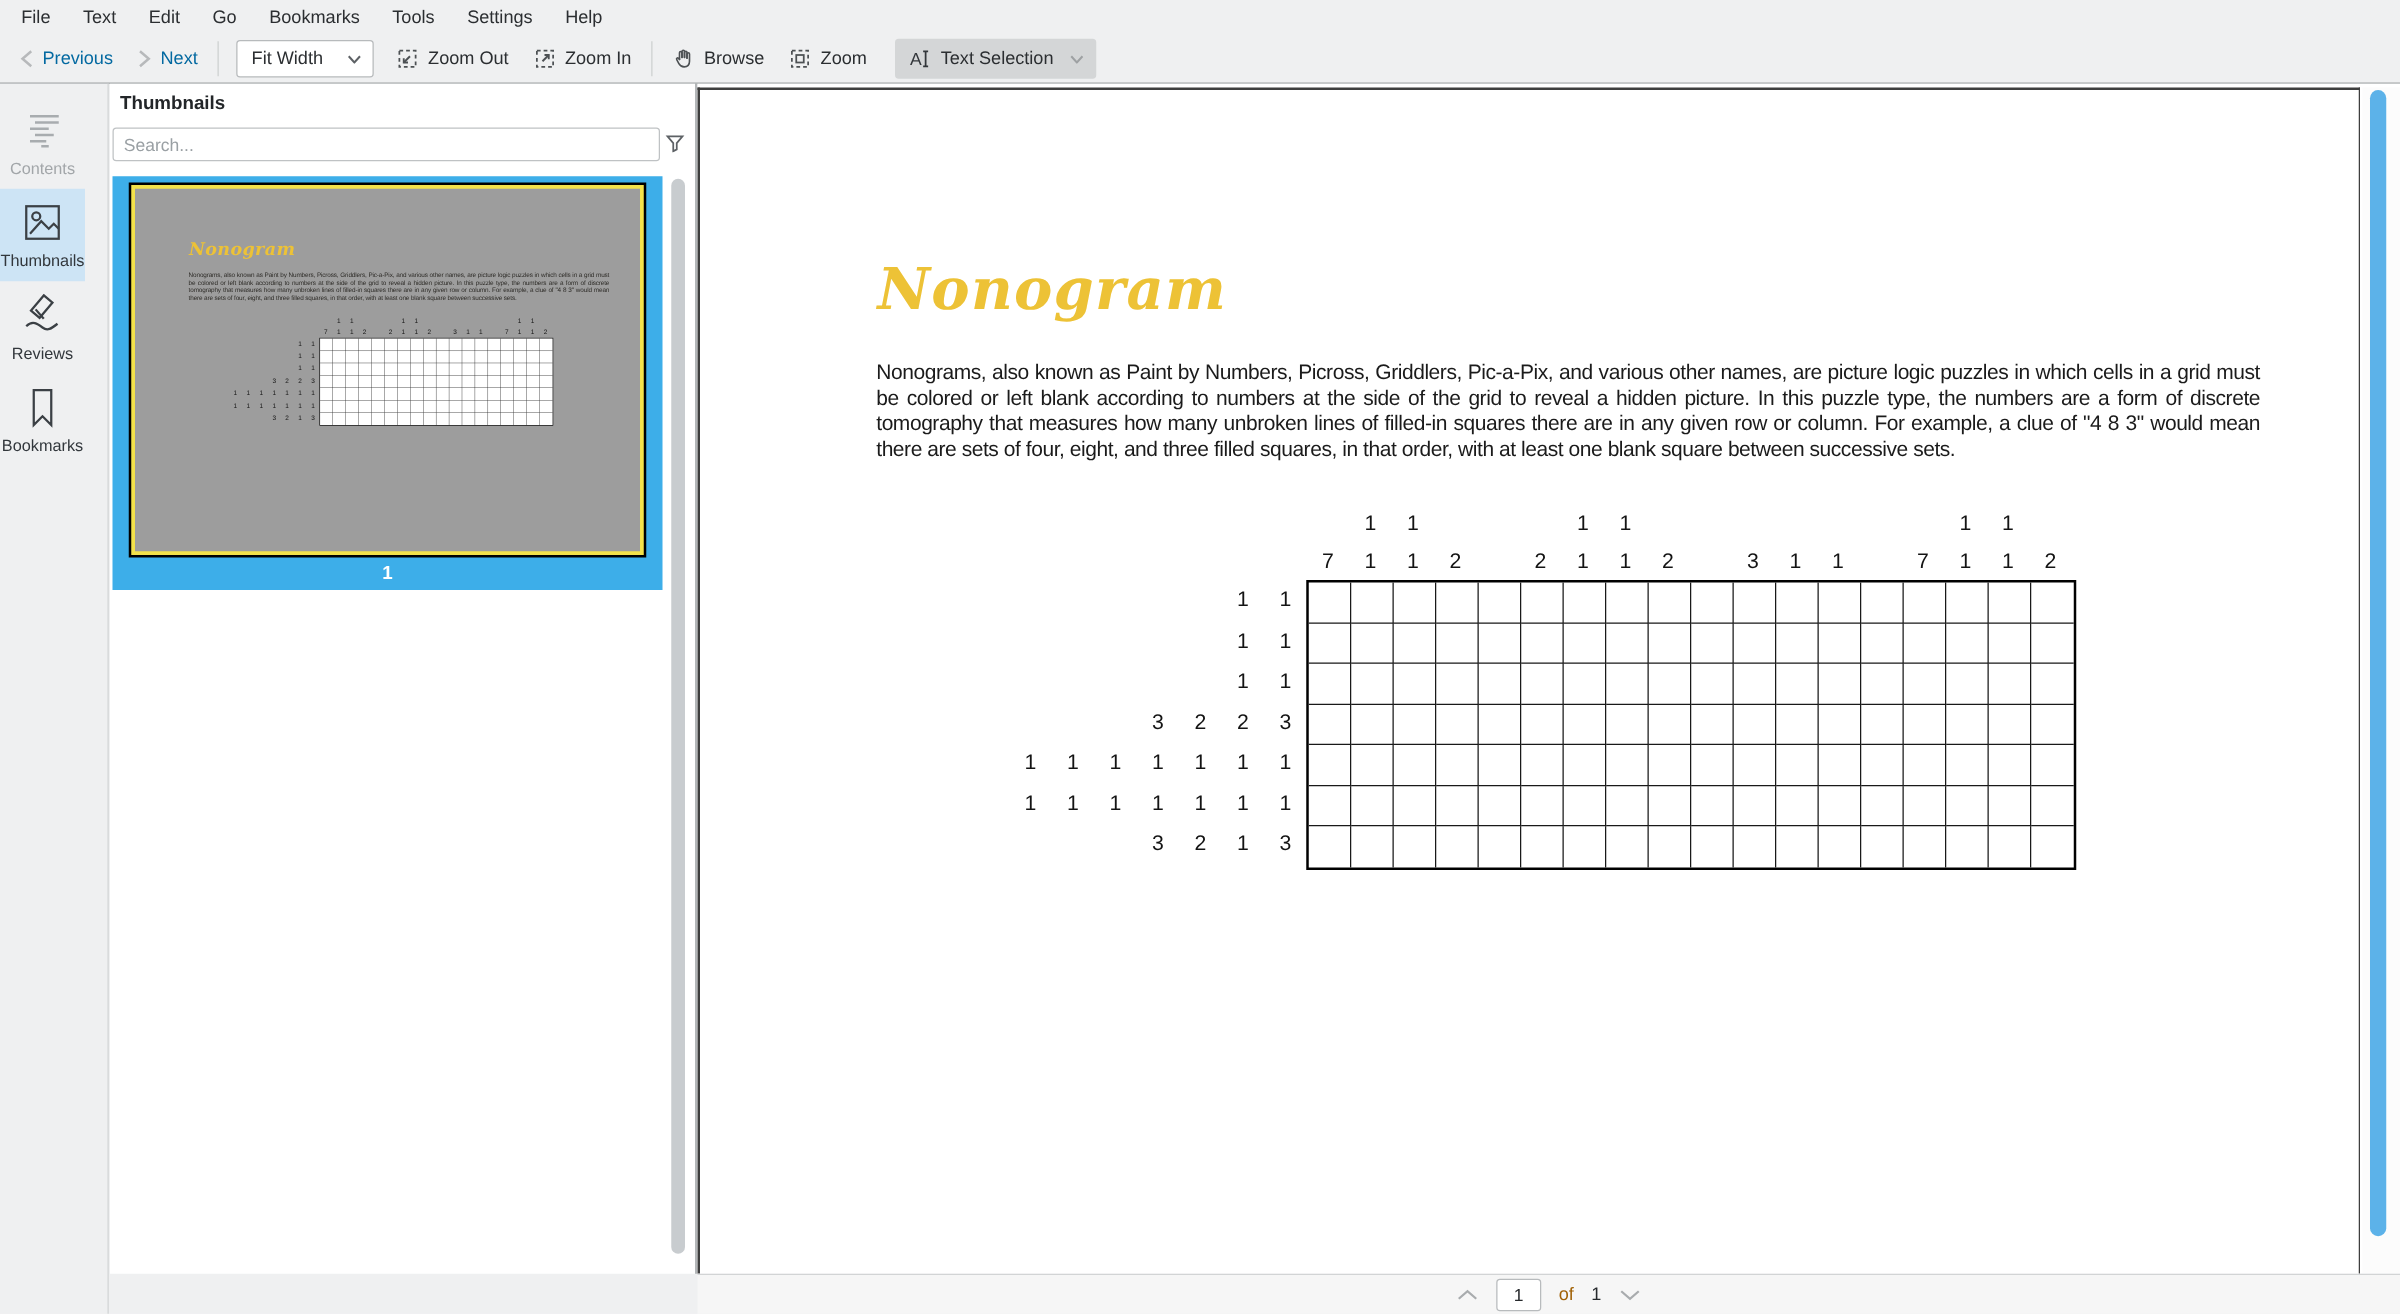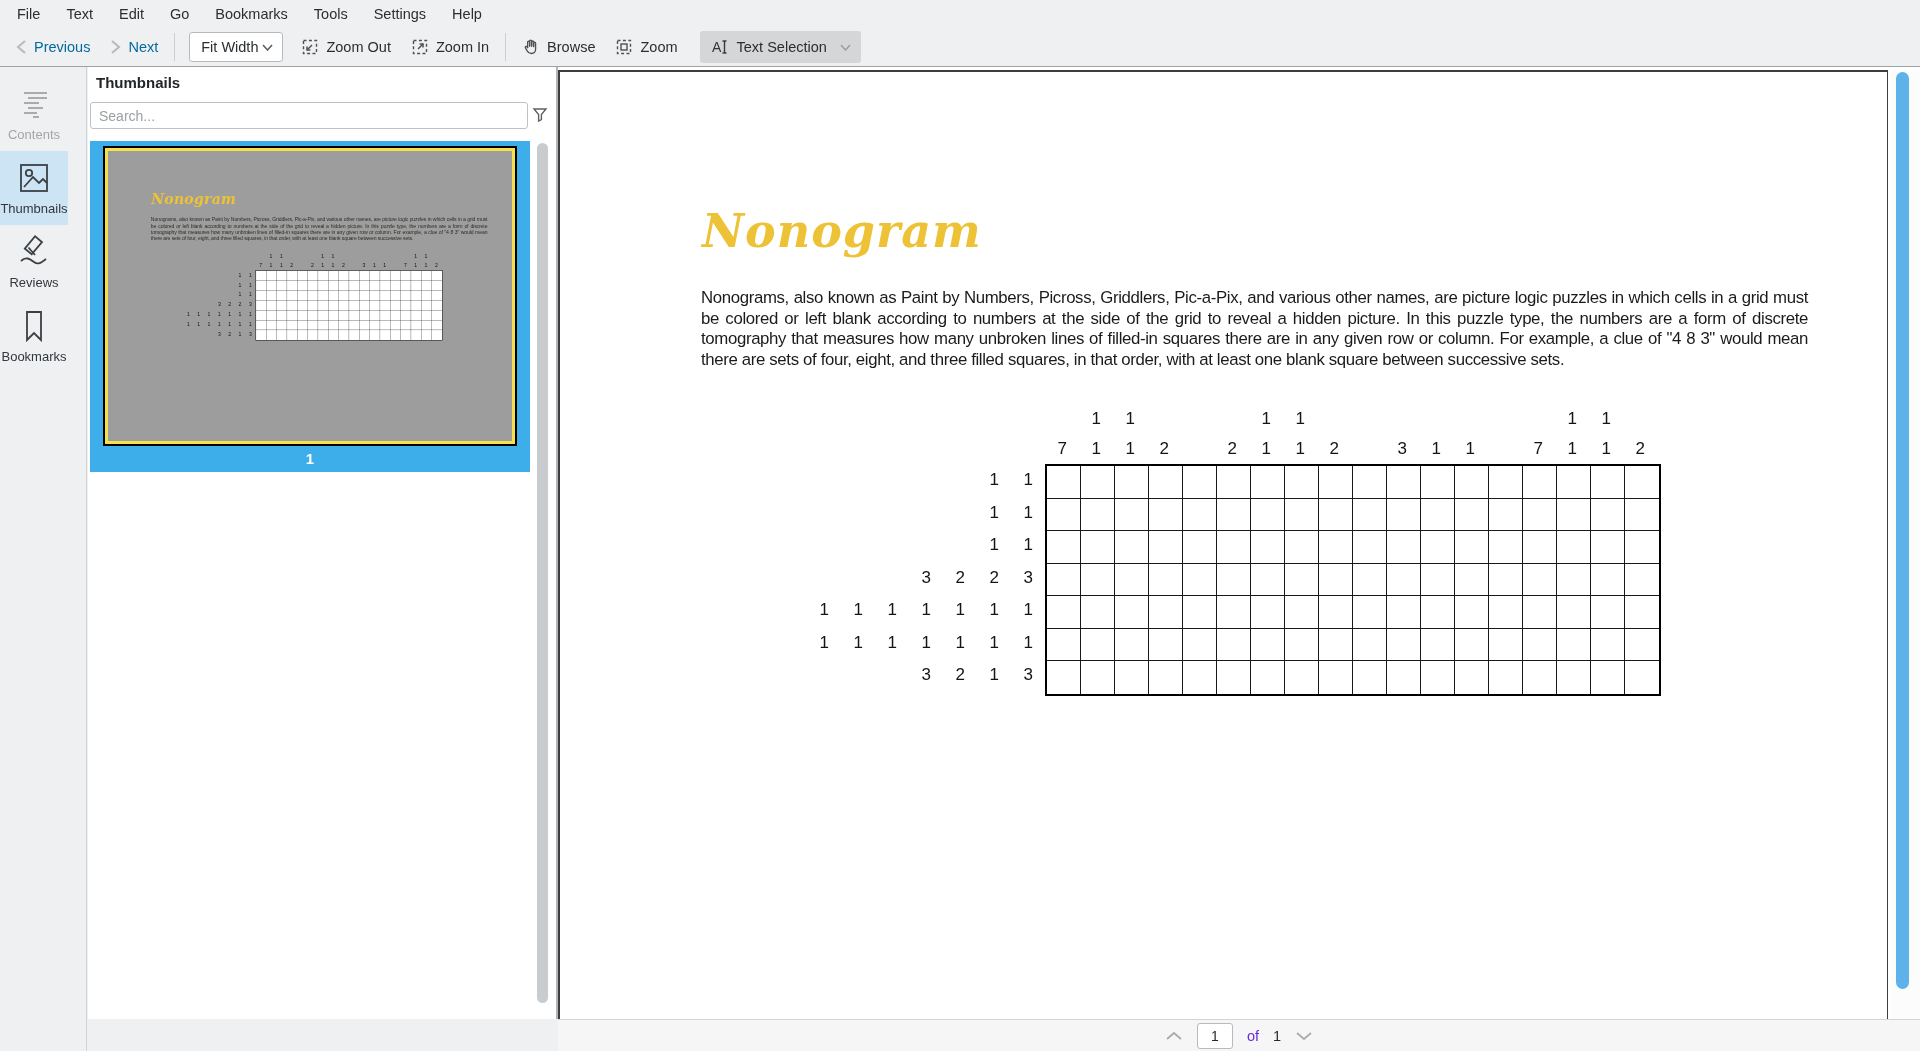--- a/index.html
+++ b/index.html
@@ -9,21 +9,21 @@
   
   .menubar { position:absolute; left:0; top:0; width:1580px; height:28px;
     background:#eff0f1; display:flex; align-items:center; padding-left:4px; }
   .menubar .mitem { padding:0 13px; font-size:14.5px; line-height:28px; cursor:default; }
 
   .toolbar { position:absolute; left:0; top:28px; width:1920px; height:39px;
     background:#eff0f1; border-bottom:1px solid #9fa2a4; display:flex; align-items:center; }
   .tbtn { display:flex; align-items:center; gap:7px; font-size:14.5px; padding:0 10px; height:32px; }
   .tbtn.disabled { color:#0369a1; }
   .tsep { width:1px; height:28px; background:#cdcfd0; margin:0 6px; }
-  .combo { display:flex; align-items:center; gap:4px; background:#fff;
+  .combo { display:flex; align-items:center; gap:20px; background:#fff;
     border:1px solid #b7babc; border-radius:3px; height:30px; padding:0 9px 0 11px;
     font-size:14.5px; margin:0 8px; }
   .tbtn.active { background:#d4d6d7; border-radius:3px; }
   .tbtn .chev-section { margin-left:6px; }
   svg { display:block; }
 
   
   .rail { position:absolute; left:0; top:67px; width:87px; height:984px;
     background:#eff0f1; border-right:1px solid #d2d4d5; }
   .rail-item { width:68px; padding:10px 0 9px 0; display:flex; flex-direction:column;
@@ -79,21 +79,21 @@
   .ng-cell.last-c { border-right:none; }
   .ng-cell.last-r { border-bottom:none; }
 
   
   .pager { position:absolute; left:558px; top:1019px; width:1362px; height:32px;
     background:#f6f6f6; border-top:1px solid #d2d4d5; display:flex; align-items:center;
     justify-content:center; gap:14px; }
   .page-box { width:36px; height:26px; border:1px solid #b8bbbd; border-radius:3px;
     background:#fff; text-align:center; font-size:14px; color:#26292c;
     font-family:"Liberation Sans",sans-serif; }
-  .pager .of { font-size:14.5px; color:#6d28d9; }
+  .pager .of { font-size:14.5px; color:#a16207; }
   .pager .tot { font-size:14.5px; color:#26292c; }
 </style>
 </head>
 <body>
 
 <div class="menubar">
   <div class="mitem">File</div>
   <div class="mitem">Text</div>
   <div class="mitem">Edit</div>
   <div class="mitem">Go</div>

